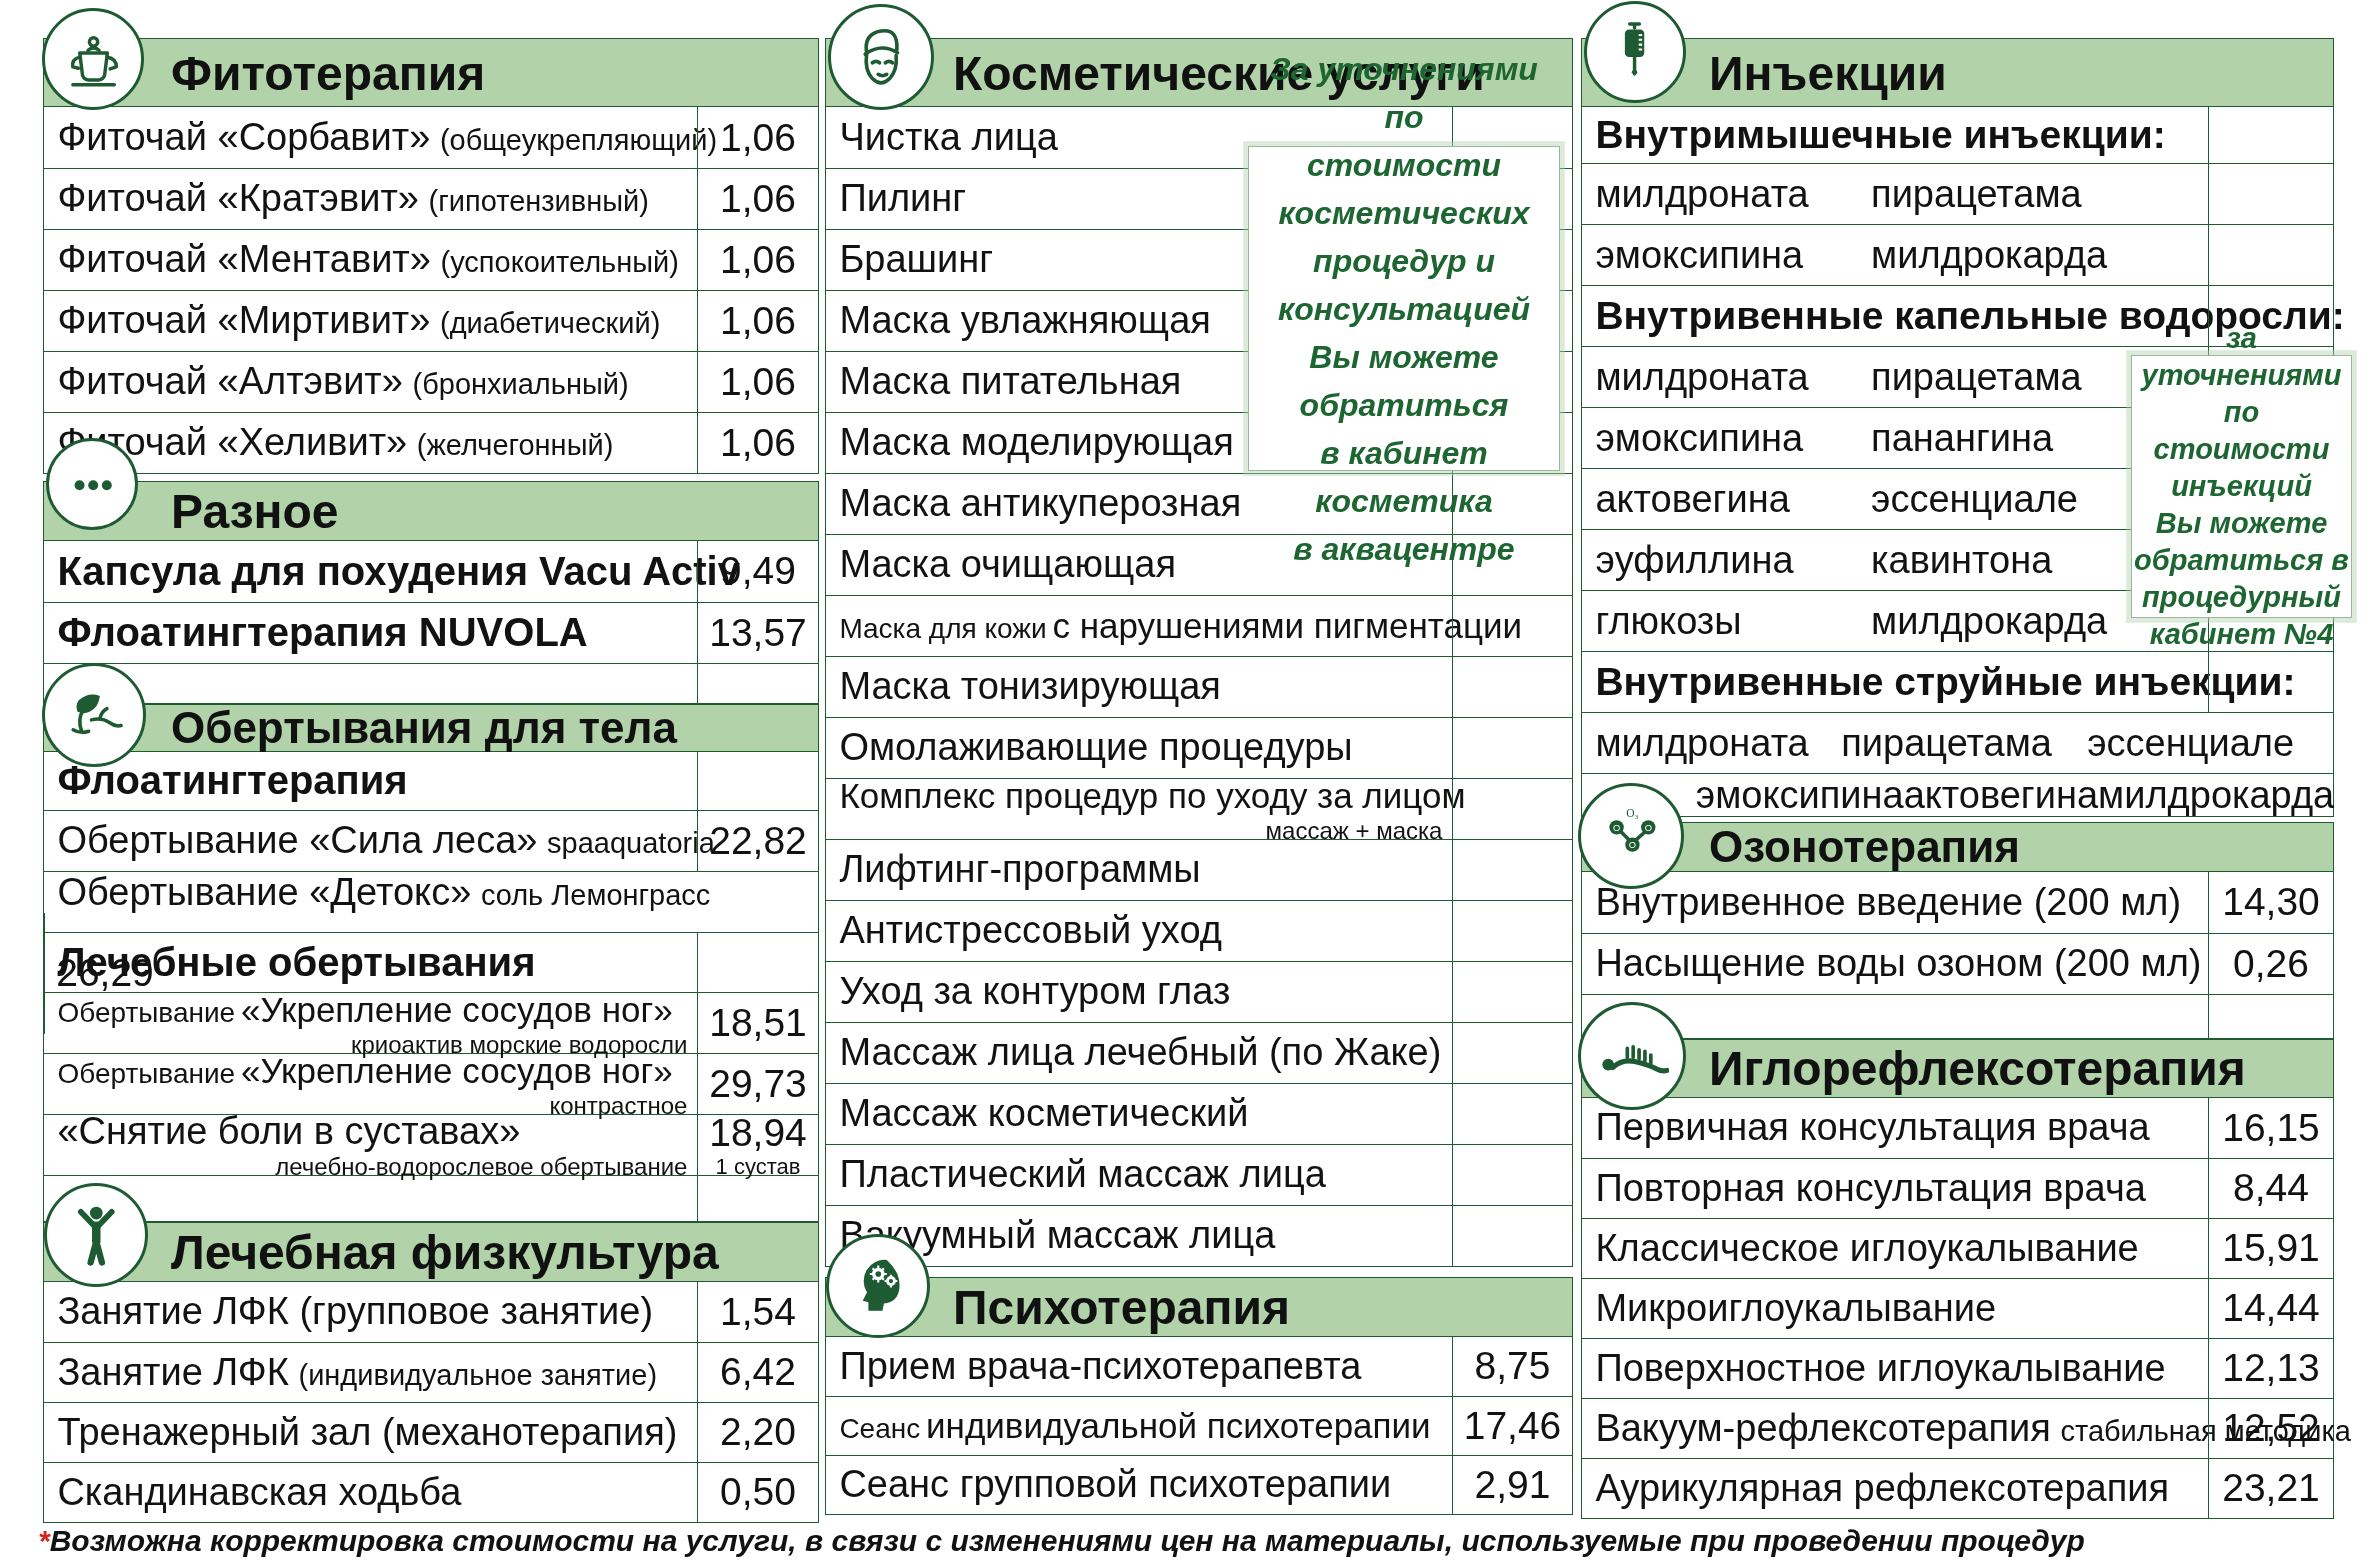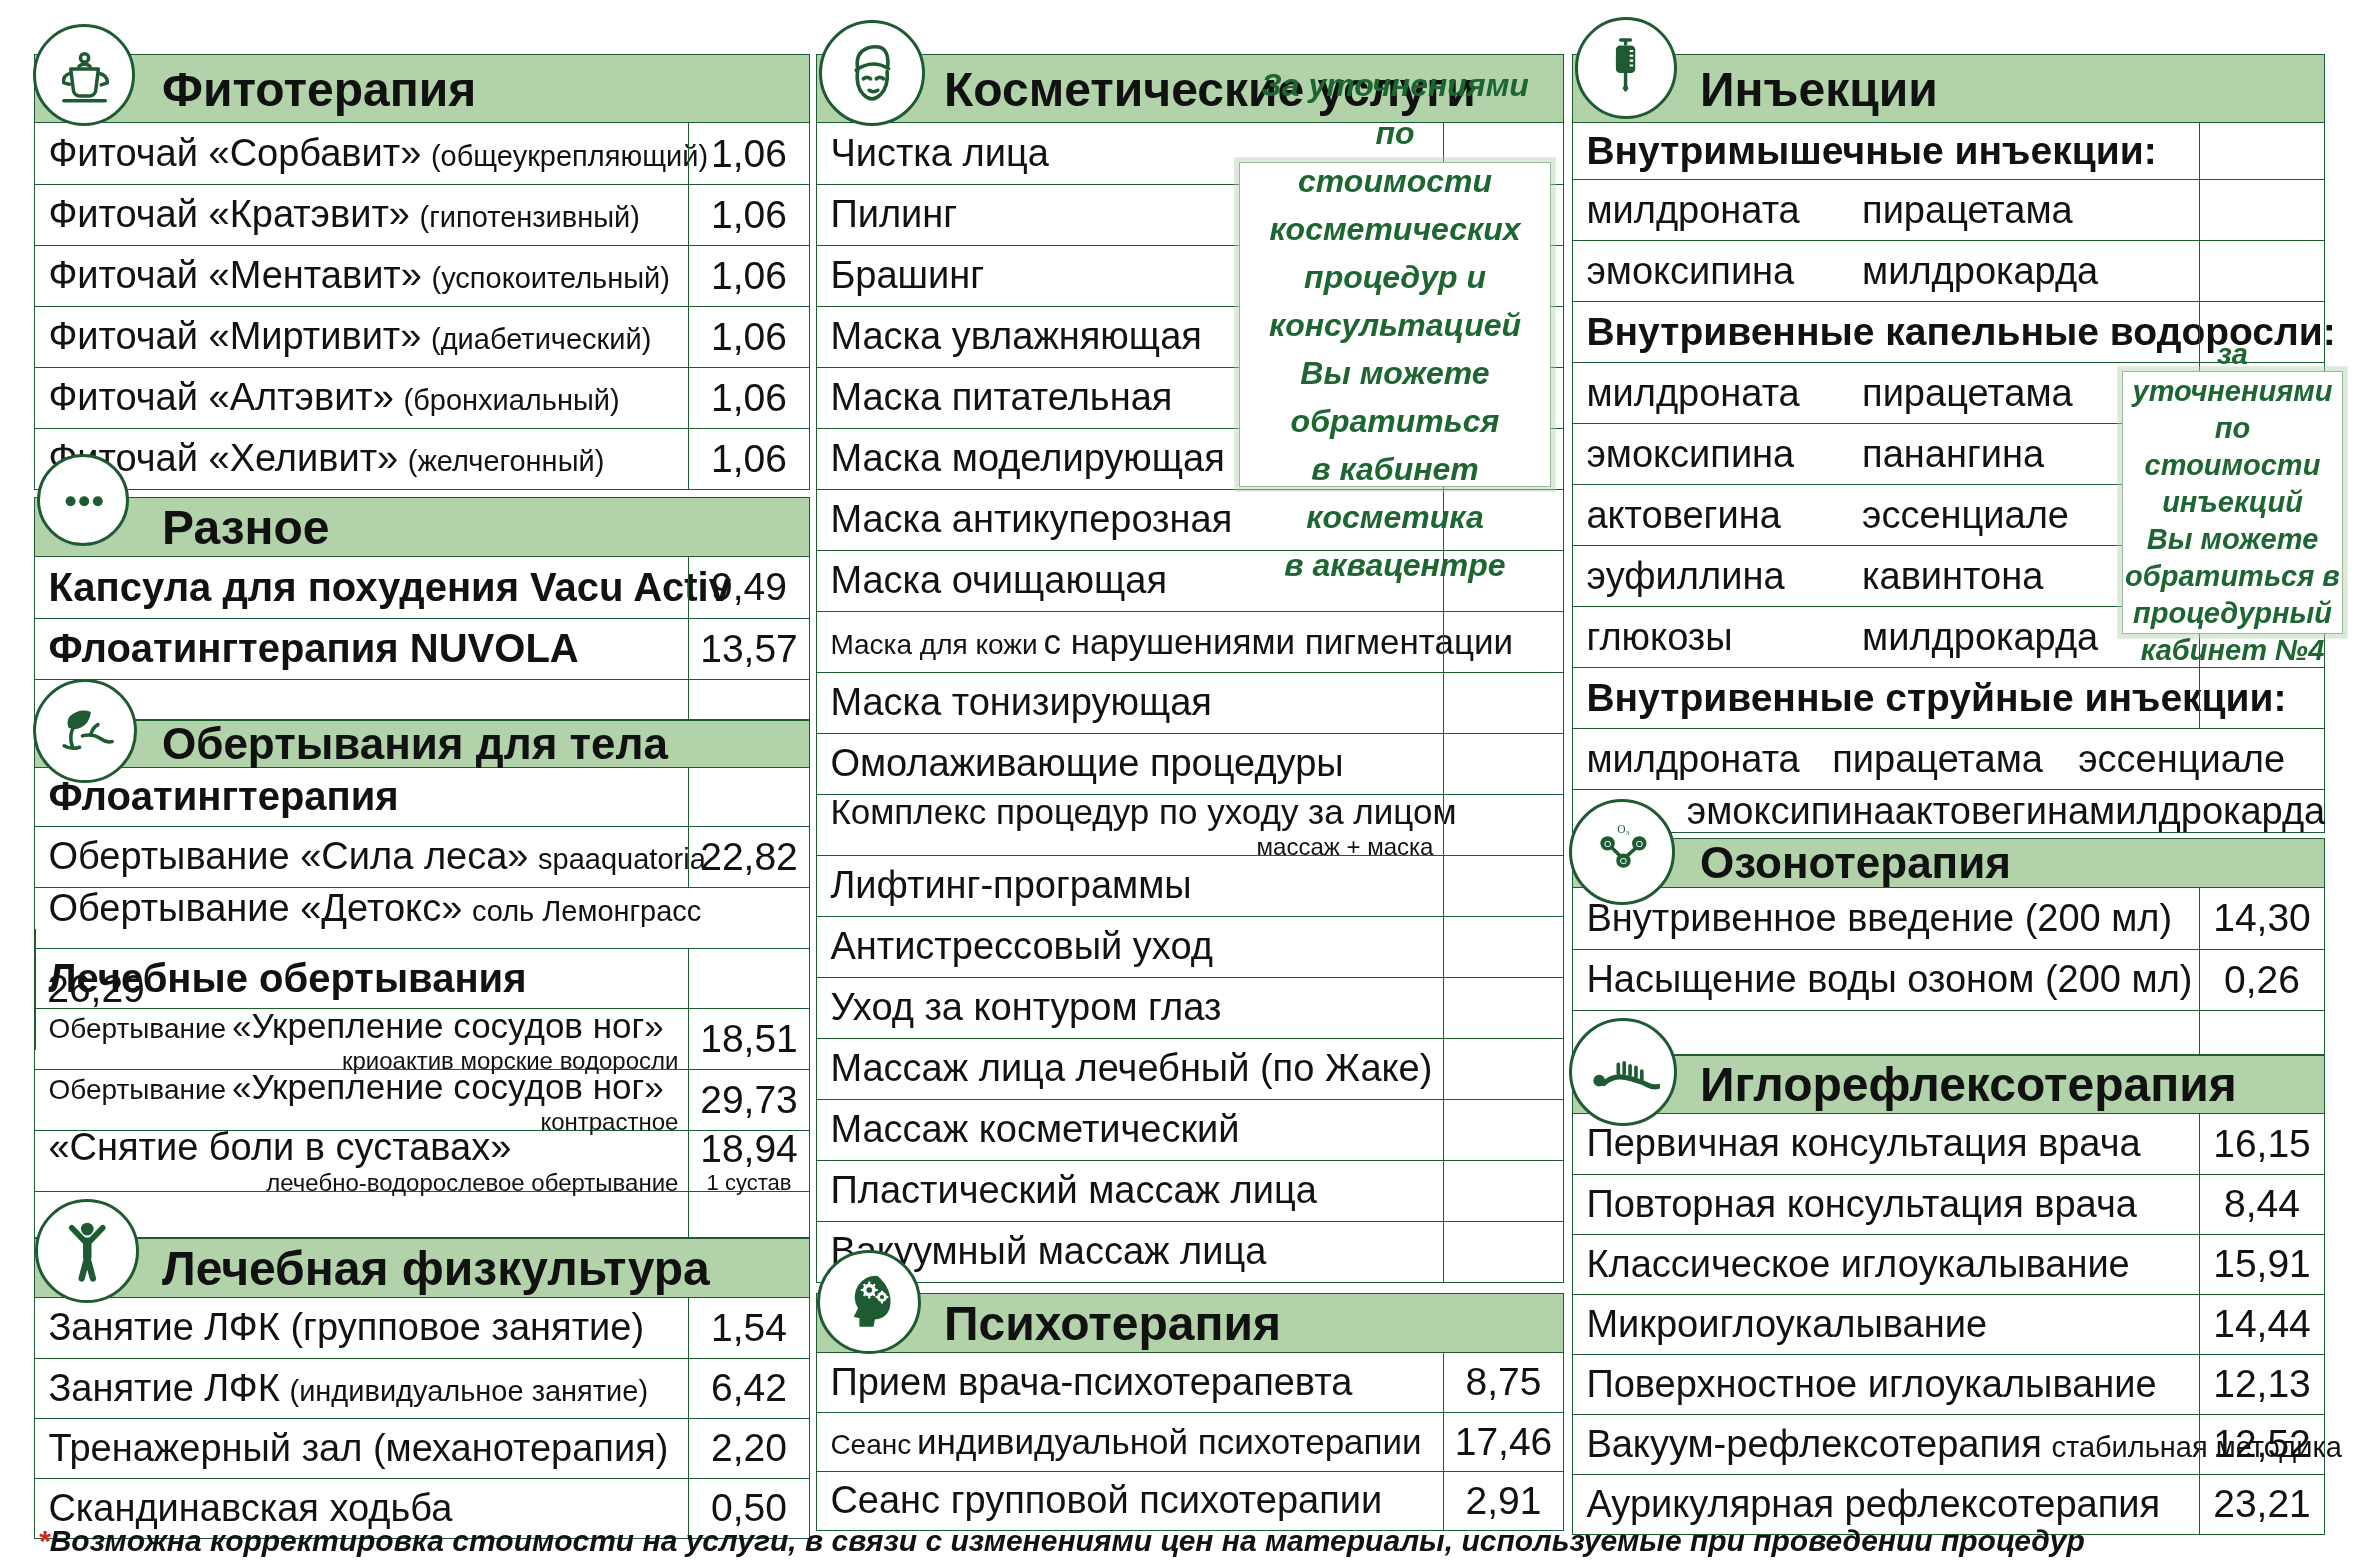--- a/index.html
+++ b/index.html
@@ -3,21 +3,21 @@
 <meta charset="utf-8">
 <style>
   :root{
     --band:#b2d3aa; --border:#1e5a32; --note:#1d6632; --red:#d1261c; --ink:#121212;
   }
   html,body{margin:0;padding:0;}
   body{
     width:2379px;height:1561px;background:#ffffff;position:relative;overflow:hidden;
     font-family:"Liberation Sans", sans-serif;color:var(--ink);
   }
-  .col{position:absolute;top:54px;}
+  .col{position:absolute;top:38px;margin-left:9px;}
   #col1{left:34px;width:776px;--pw:121px;}
   #col2{left:816px;width:748px;--pw:120px;}
   #col3{left:1572px;width:753px;--pw:125px;}
 
   .band{position:relative;background:var(--band);border:1.9px solid var(--border);box-sizing:border-box;z-index:2;}
   .band-h72{height:69px}.band-h62{height:60px}.band-h61{height:59px}.band-h52{height:50px}.band-h50{height:48px}
   .band-title{
     position:absolute;left:127px;top:50%;transform:translateY(-50%);
     font-weight:700;font-size:48px;letter-spacing:0;white-space:nowrap;color:#111;
   }

